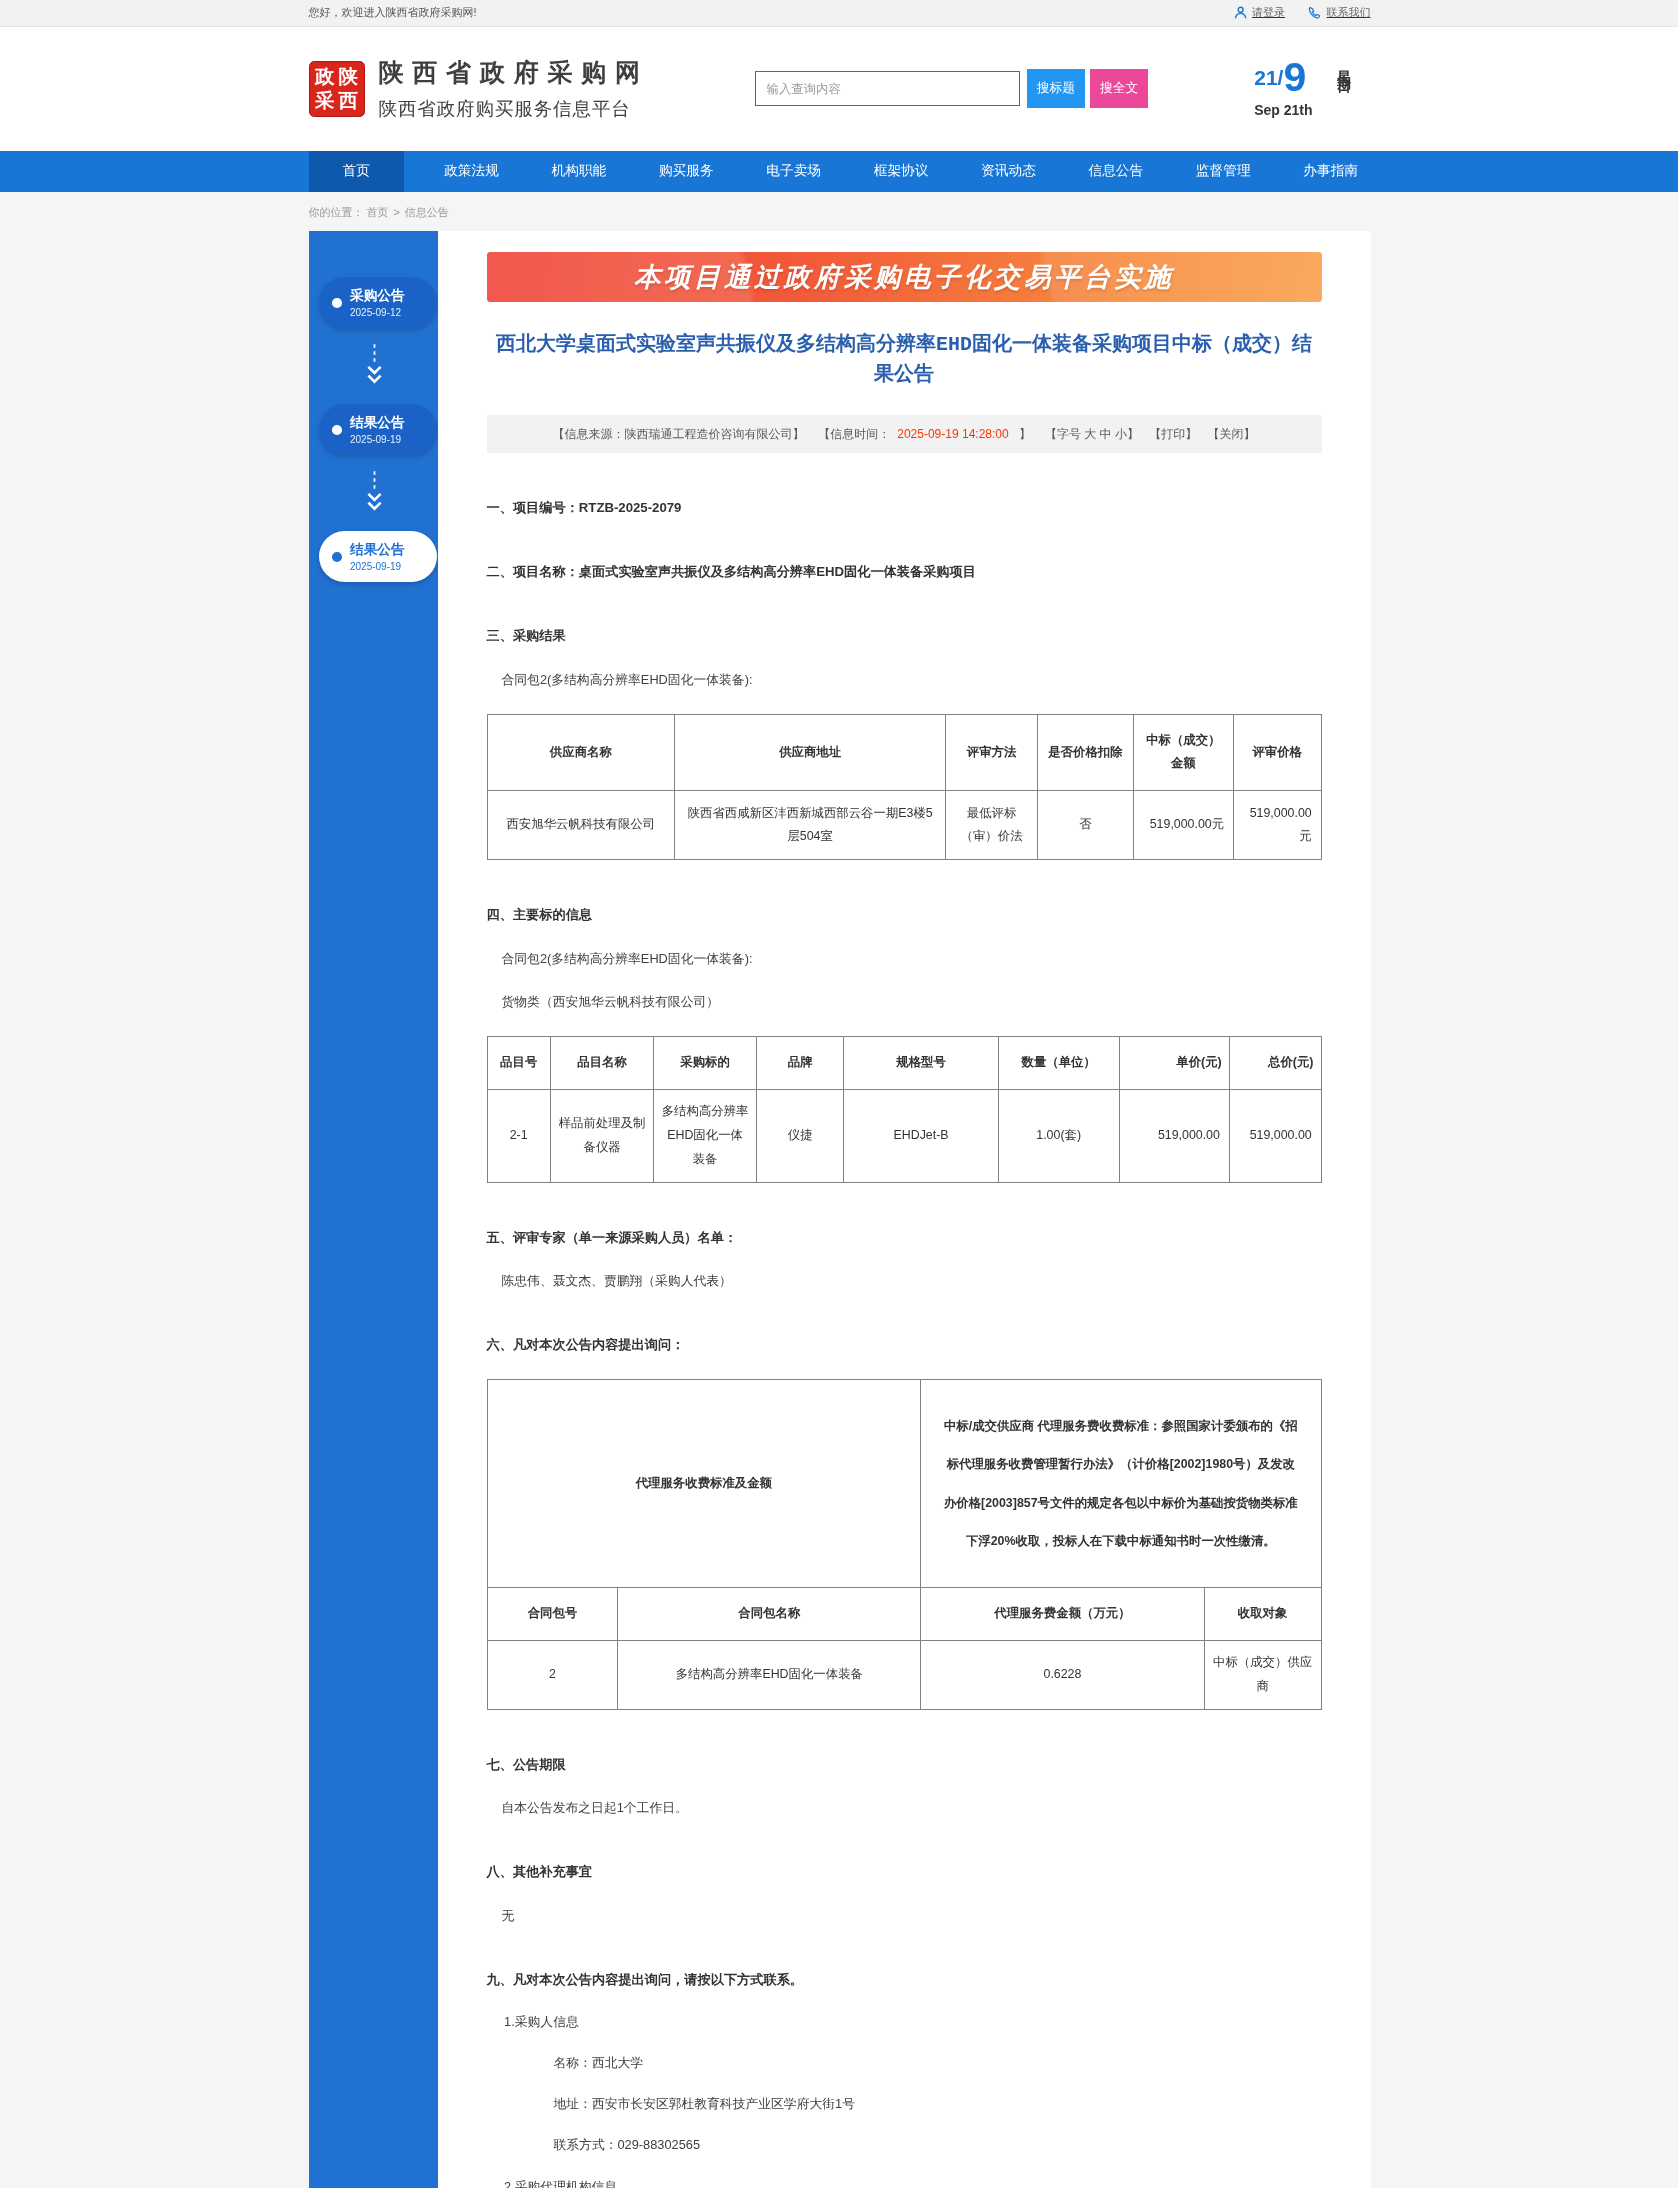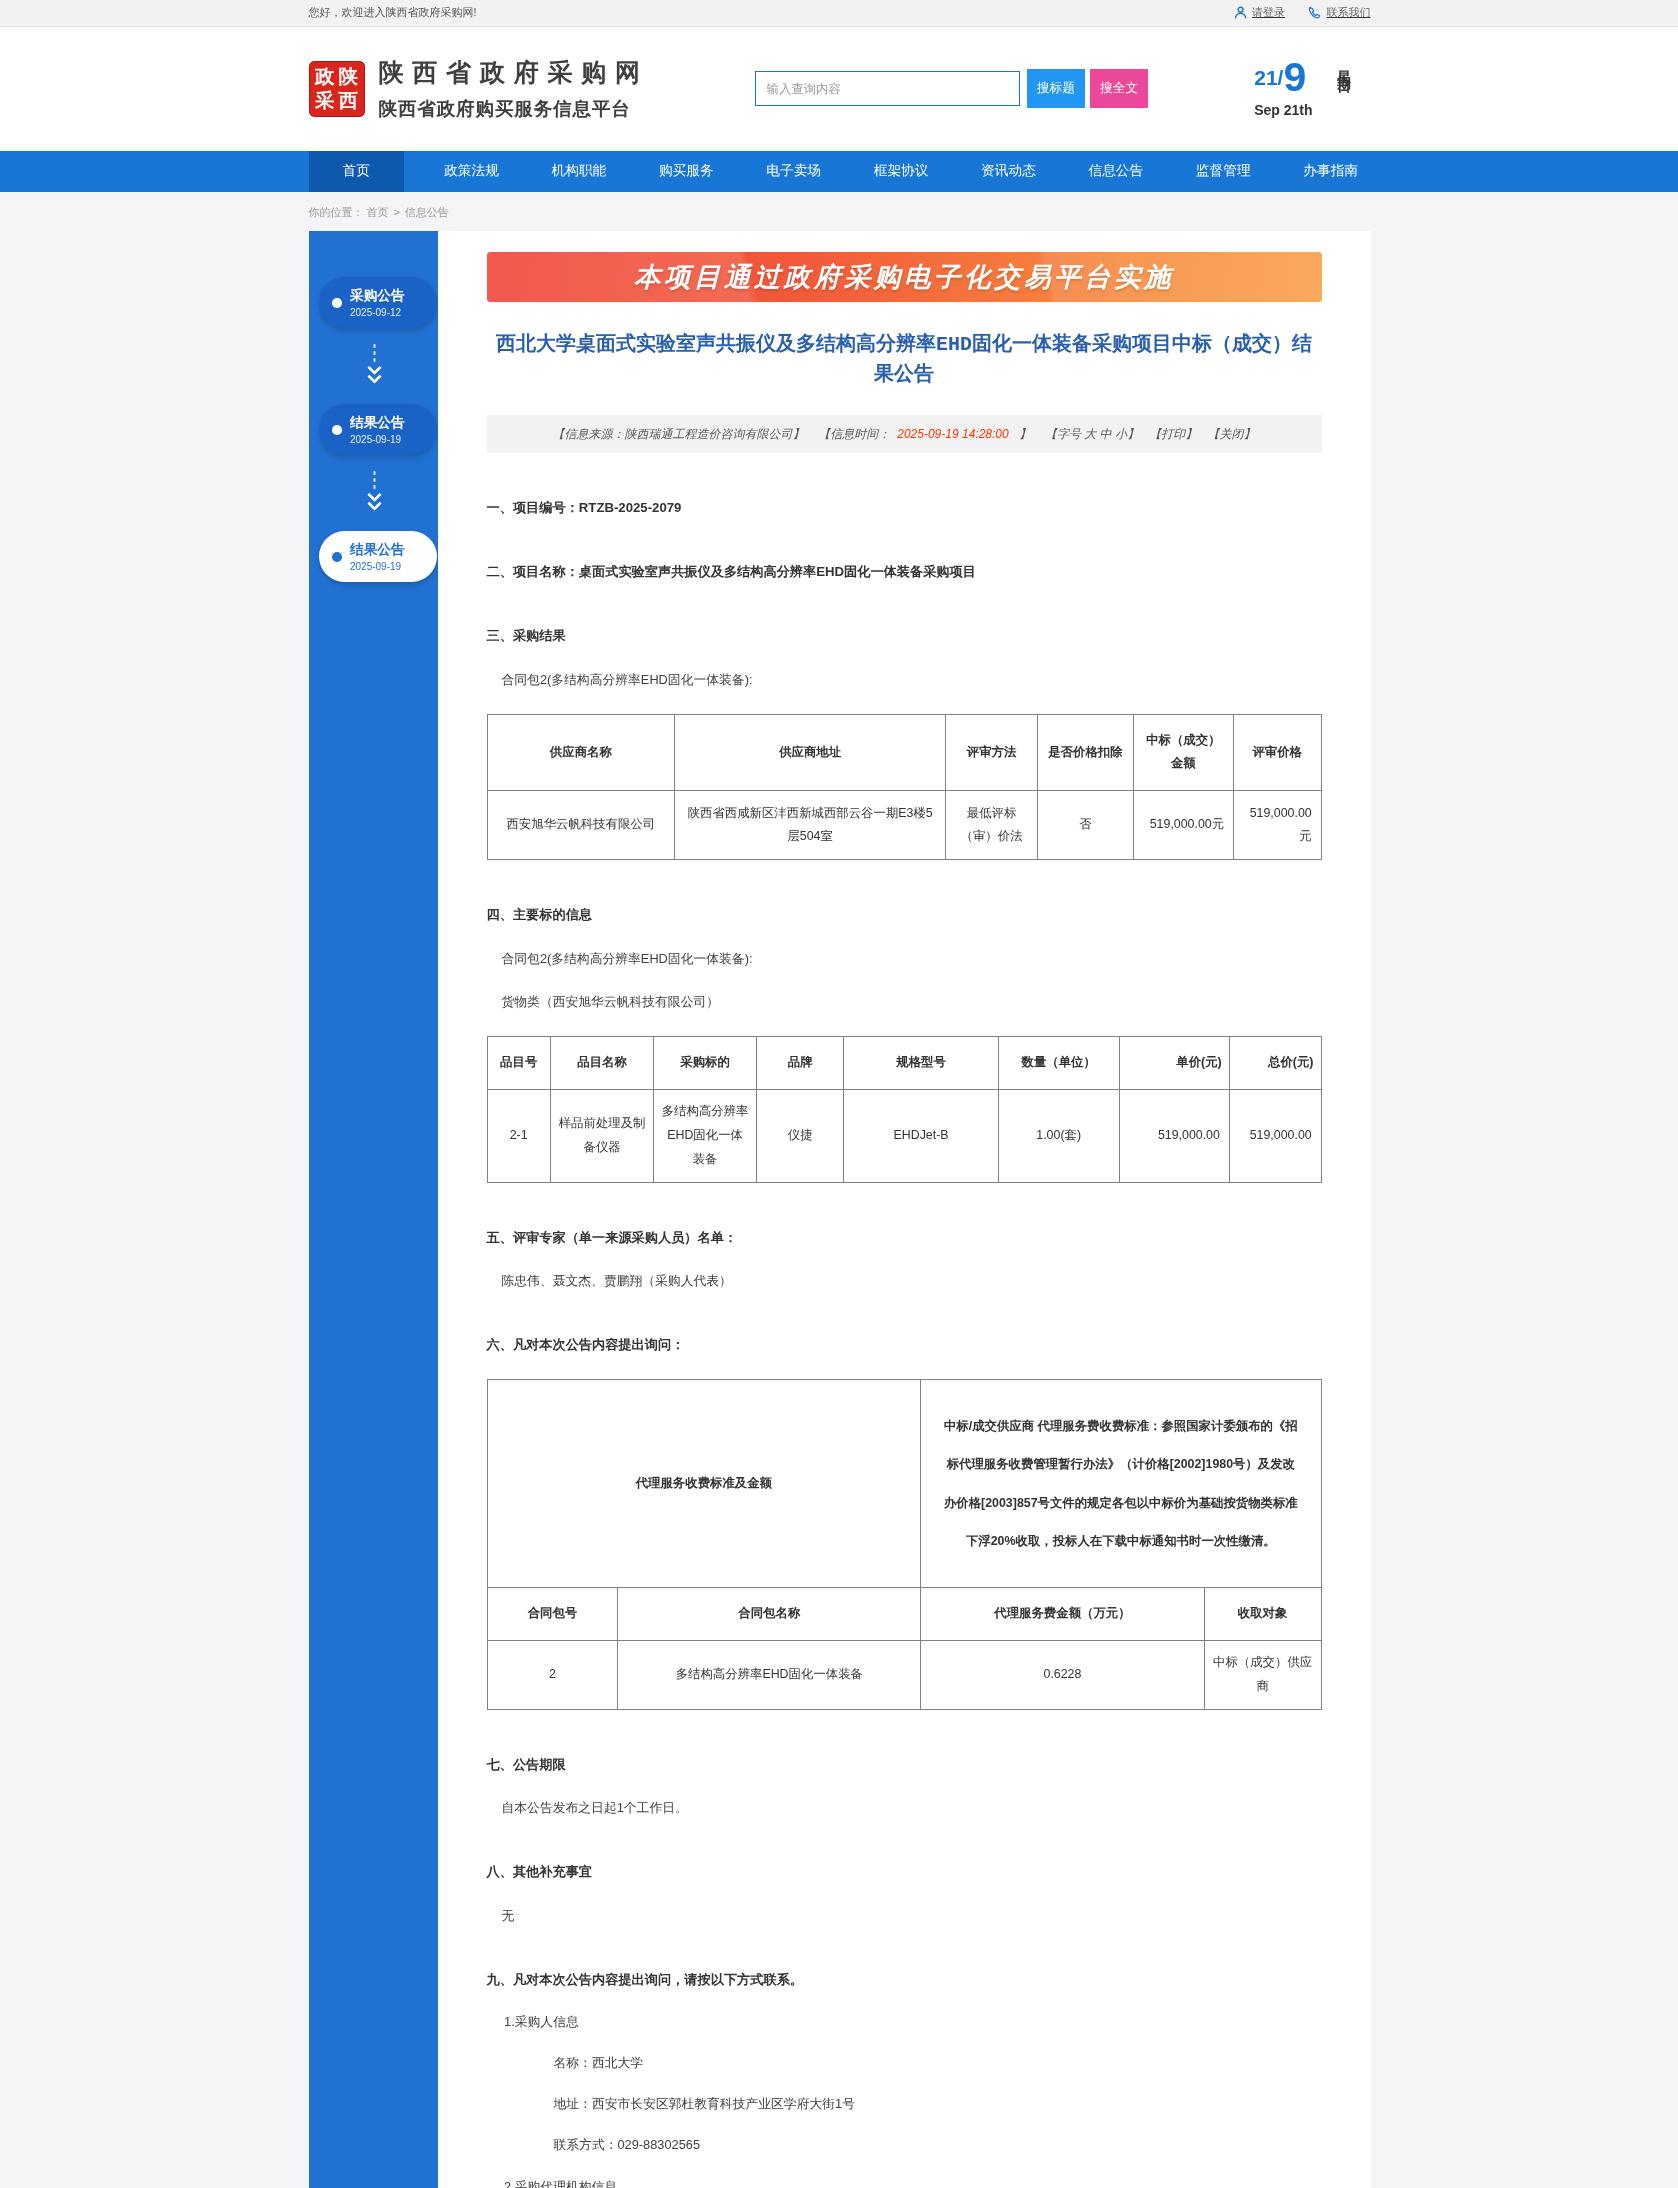--- a/index.html
+++ b/index.html
@@ -23,21 +23,21 @@
   .header { height: 124px; background: #fff; }
   .header-in { height: 100%; display: flex; align-items: center; }
   .brand { display: flex; align-items: center; gap: 14px; }
   .logo {
     width: 56px; height: 56px; background: #d8261c; border-radius: 5.3px;
     display: grid; grid-template-columns: 1fr 1fr; place-items: center;
     padding: 3.5px; border: 1.8px solid #b01510;
   }
   .logo span { color: #fff; font-weight: bold; font-size: 19.4px; line-height: 1; font-family: "Liberation Serif", "DejaVu Serif", serif; }
   .site-title { font-size: 25px; font-weight: bold; color: #3f3f3f; letter-spacing: 8.8px; }
-  .site-sub { font-size: 18.5px; font-weight: bold; color: #3f3f3f; margin-top: 6.2px; letter-spacing: 0.9px; }
+  .site-sub { font-size: 18.5px; font-weight: normal; color: #3f3f3f; margin-top: 6.2px; letter-spacing: 0.9px; }
   .search { display: flex; align-items: center; margin-left: 106px; }
   .search input {
     width: 265px; height: 35px; border: 1.8px solid #1877d6; padding: 0 10.6px;
     font-size: 12.4px; color: #333; outline: none; font-family: inherit;
   }
   .search input::placeholder { color: #999; }
   .btn-t, .btn-f {
     height: 39px; width: 58px; border: none; color: #fff; font-size: 12.8px;
     cursor: pointer; font-family: Liberation Serif, serif;
   }
@@ -105,21 +105,21 @@
     letter-spacing: 3.5px; text-shadow: 0 1.8px 2.6px rgba(0,0,0,.15);
   }
   .art-title {
     margin: 28px 8.8px 0; text-align: center; color: #2a5fae;
     font-size: 20px; font-weight: bold; line-height: 1.5; font-family: Liberation Mono, monospace;
   }
   .meta {
     margin-top: 25px; background: #f2f2f2; padding: 10.6px 0; text-align: center;
     font-size: 12px; color: #595959;
   }
-  .meta span { margin: 0 3.5px; font-style: italic; }
+  .meta span { margin: 0 3.5px; }
   .meta .red { color: #ff3300; }
   .meta .clickable { cursor: pointer; }
 
   .sec-h { margin-top: 46px; font-size: 13.2px; font-weight: bold; color: #333; }
   .note { margin: 26.5px 0 0 15px; font-size: 12.8px; color: #404040; }
 
   table { width: 100%; border-collapse: collapse; margin-top: 25px; table-layout: fixed; }
   th, td { border: 0.9px solid #808080; font-size: 12.4px; color: #333; padding: 10.6px 7px; text-align: center; line-height: 1.9; word-break: break-all; }
   th { font-weight: bold; }
   td.num, th.num { text-align: right; padding-right: 8.8px; }

